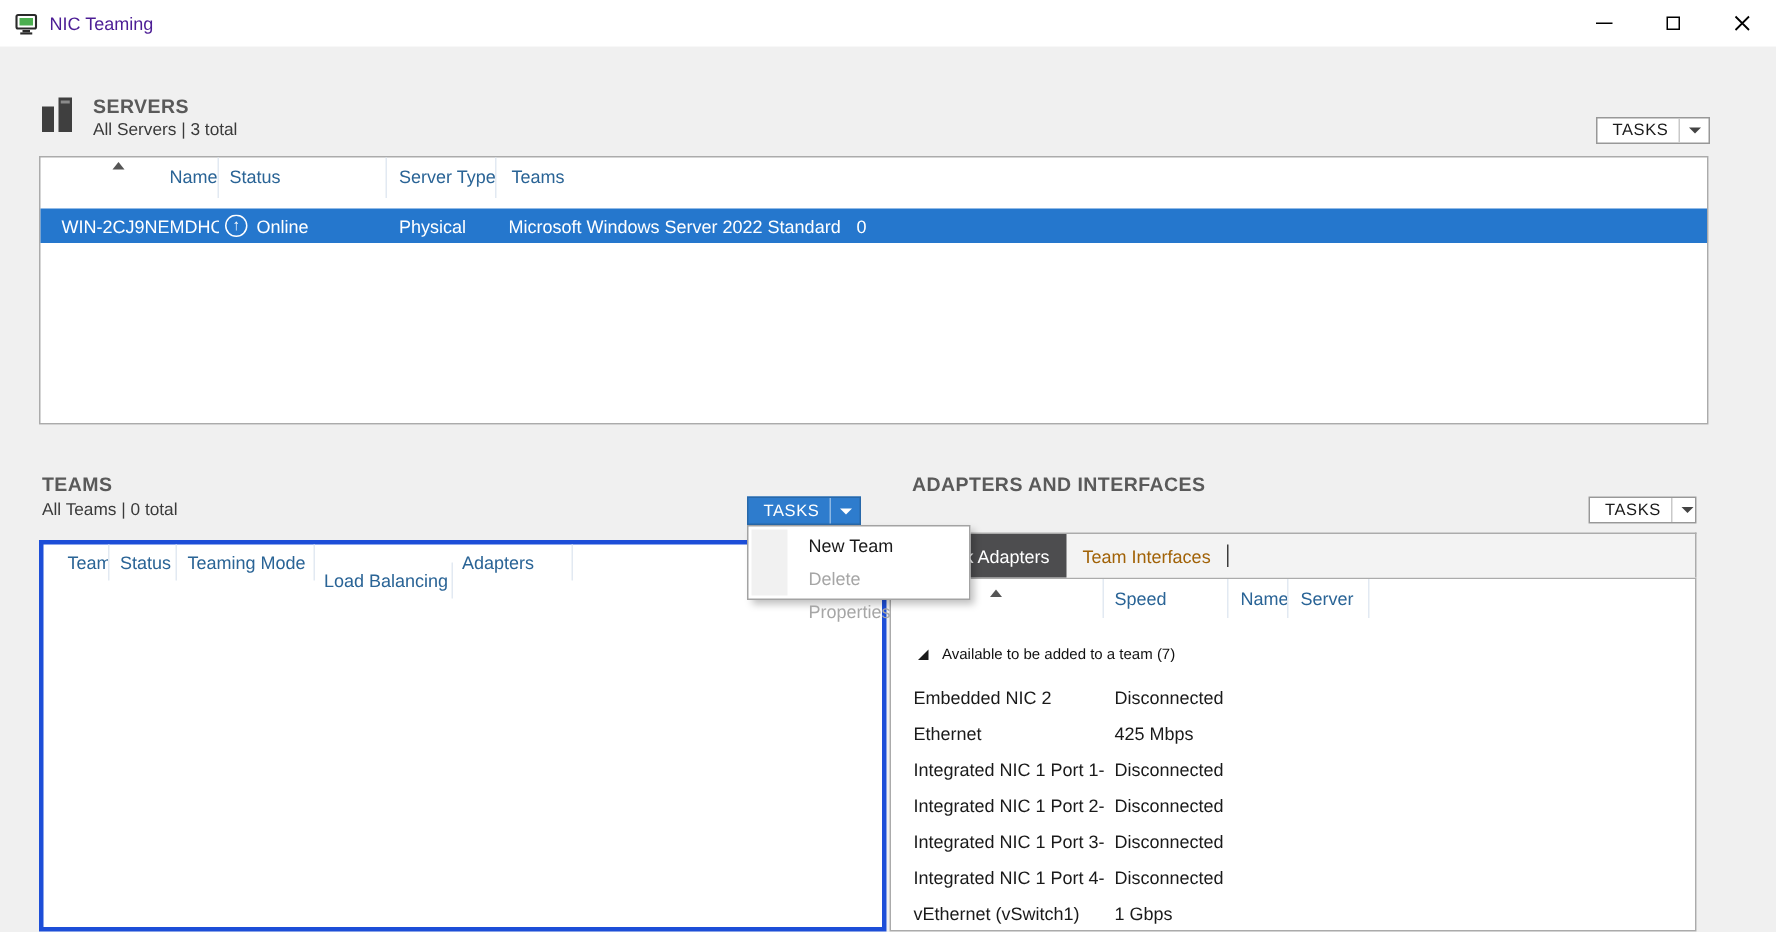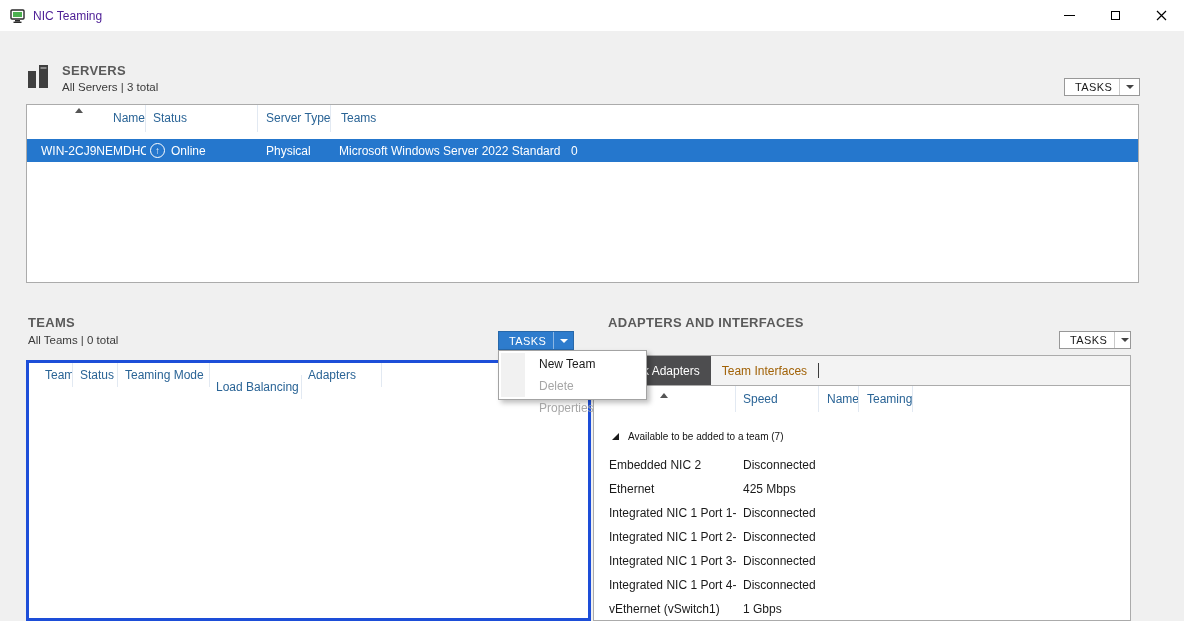--- a/index.html
+++ b/index.html
@@ -167,21 +167,21 @@
   <div class="tab selected">Network Adapters</div>
   <div class="tab">Team Interfaces</div>
   <div class="tab-divider"></div>
 </div>
 
 <div class="adapters-panel">
   <div class="hdr-row ad-hdr">
     <div class="hdr-cell" style="width:142px;"></div>
     <div class="hdr-cell" style="width:83px; padding-left:7px;">Speed</div>
     <div class="hdr-cell" style="width:40px; padding-left:8px;">Name</div>
-    <div class="hdr-cell" style="width:54px; padding-left:8px;">Teaming</div>
+    <div class="hdr-cell" style="width:54px; padding-left:8px;">Server</div>
     <div class="hdr-cell" style="flex:1; border-right:none;"></div>
     <span class="sortarrow" style="left:66px; top:7px;"></span>
   </div>
 
   <div class="group-row">
     <span class="expander"></span>
     <span class="group-label">Available to be added to a team (7)</span>
   </div>
 
   <div class="ad-row">

